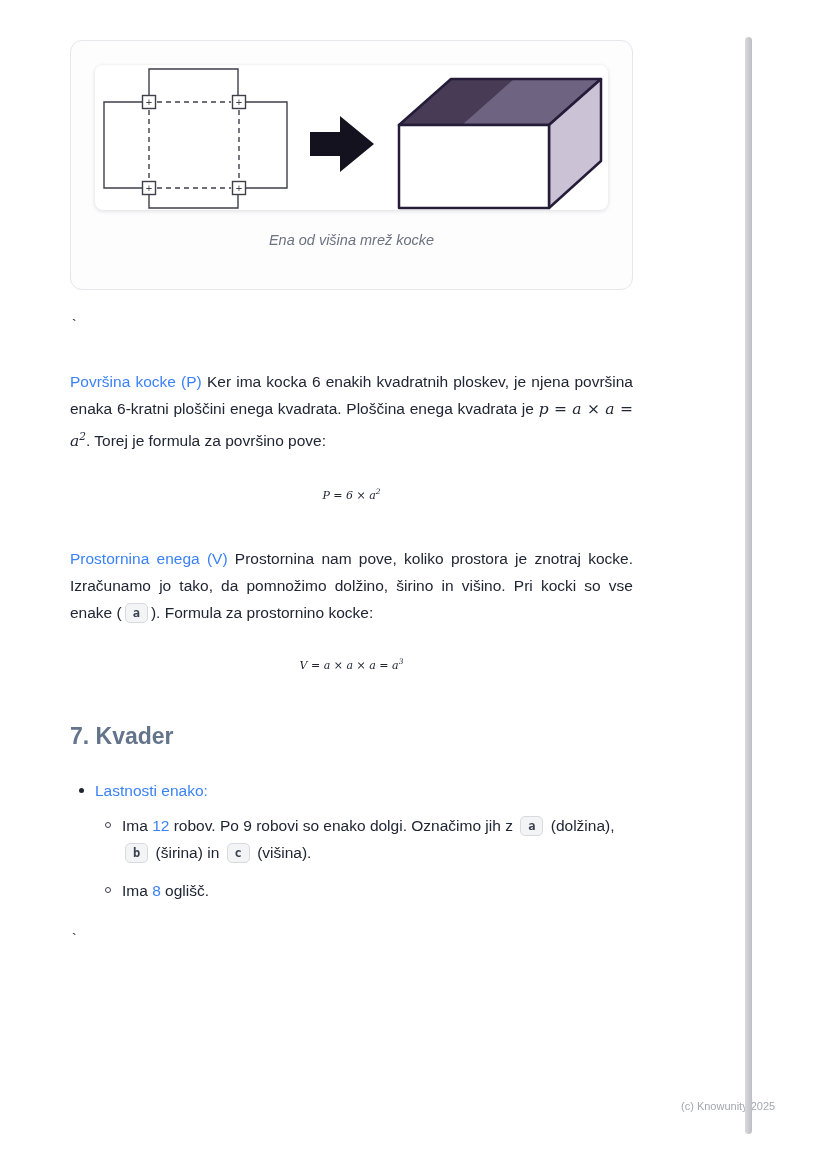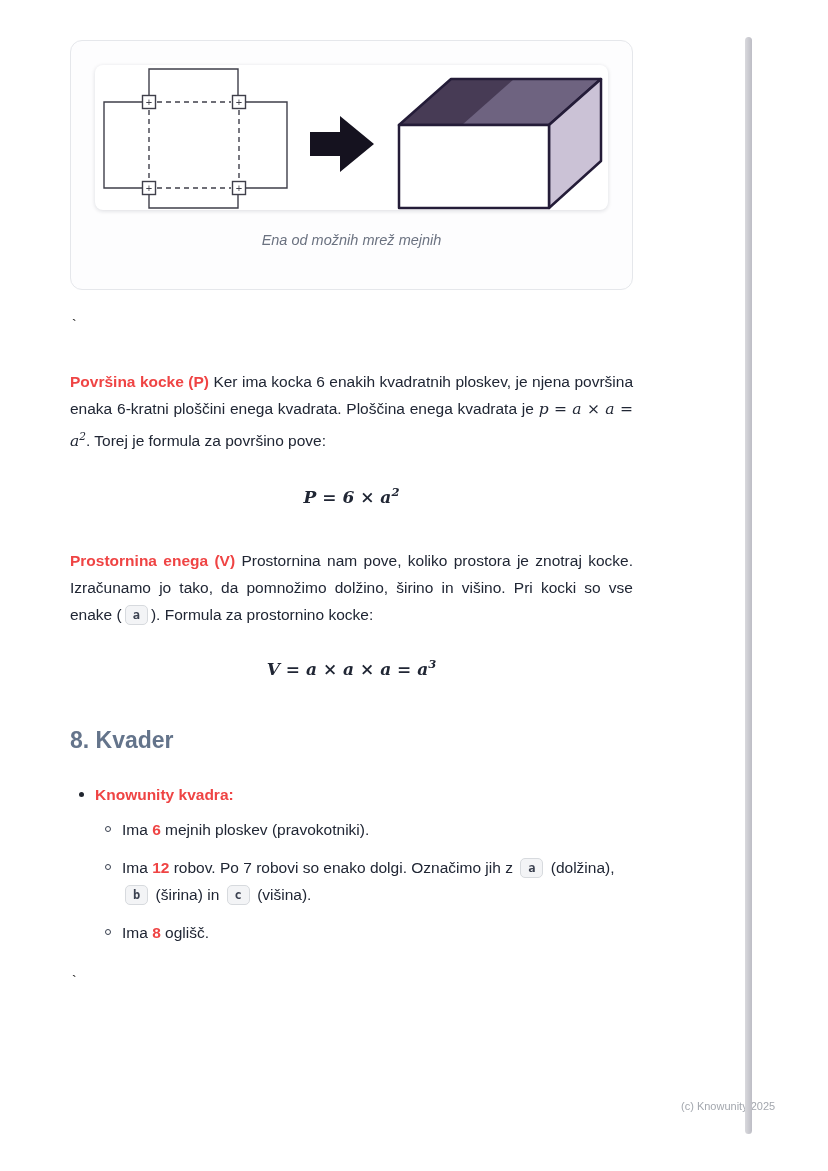--- a/index.html
+++ b/index.html
@@ -24,24 +24,24 @@
   .figure-caption{
     margin-top:22px;text-align:center;font-style:italic;color:#6b7280;font-size:14.5px;
   }
   .net-svg{margin-top:2px;}
   .arrow-svg{margin-top:12px;}
   .box-svg{margin-top:10px;}
 
   
   .stray{font-size:14px;line-height:14px;color:#111;margin:28px 0 0 2px;}
   .para{font-size:15.5px;line-height:27px;text-align:justify;margin:36px 0 0 0;}
-  .para b,.li b{font-weight:700;color:#ef4444;}
+  .para b,.li b{font-weight:400;color:#3b82f6;}
   .math{font-family:"DejaVu Serif",serif;font-style:italic;}
   .math sup{font-size:0.68em;}
-  .formula{margin:26px 0 38px 0;text-align:center;font-size:17px;line-height:22px;font-weight:bold;}
+  .formula{margin:26px 0 38px 0;text-align:center;font-size:11px;line-height:22px;}
   .section-heading{
     margin:44px 0 22px 0;font-size:23px;line-height:30px;font-weight:700;color:#64748b;
   }
   .intro{margin-top:0;}
 
   .chip{
     display:inline-block;font-family:"DejaVu Sans Mono",monospace;font-weight:700;
     font-size:12px;line-height:16px;color:#3b4150;background:#f3f4f6;
     border:1px solid #d7dade;border-radius:5px;padding:1px 7px;margin:0 3px;
     vertical-align:1px;
@@ -120,47 +120,44 @@
         <polygon points="3,50 153,50 205,4 55,4" fill="#6e6380"></polygon>
         <polygon points="3,50 55,4 118,4 66,50" fill="#473b55"></polygon>
         <polygon points="3,50 153,50 205,4 55,4" fill="none" stroke="#241c38" stroke-width="2.5" stroke-linejoin="round"></polygon>
 
         <polygon points="153,50 205,4 205,86 153,133" fill="#cbc2d6" stroke="#241c38" stroke-width="2.5" stroke-linejoin="round"></polygon>
 
         <polygon points="3,50 153,50 153,133 3,133" fill="#ffffff" stroke="#241c38" stroke-width="2.5" stroke-linejoin="round"></polygon>
       </svg>
 
     </div>
-    <div class="figure-caption">Ena od možnih mrež mejnih</div>
+    <div class="figure-caption">Ena od višina mrež kocke</div>
   </div>
 
   <div class="stray">`</div>
 
   <p class="para"><b>Površina kocke (P)</b><span> Ker ima kocka 6 enakih kvadratnih ploskev, je njena površina enaka 6-kratni ploščini enega kvadrata. Ploščina enega kvadrata je </span><span class="math"><span>p = a × a = a</span><sup>2</sup></span><span>. Torej je formula za površino pove:</span></p>
 
   <div class="formula"><span class="math"><span>P = 6 × a</span><sup>2</sup></span></div>
 
   <p class="para"><b>Prostornina enega (V)</b><span> Prostornina nam pove, koliko prostora je znotraj kocke. Izračunamo jo tako, da pomnožimo dolžino, širino in višino. Pri kocki so vse enake (</span><span class="chip">a</span><span>). Formula za prostornino kocke:</span></p>
 
   <div class="formula"><span class="math"><span>V = a × a × a = a</span><sup>3</sup></span></div>
 
-  <h2 class="section-heading">8. Kvader</h2>
+  <h2 class="section-heading">7. Kvader</h2>
 
 
   <div class="list">
     <div class="li l1">
-      <span class="bullet-disc"></span><b>Knowunity kvadra:</b>
+      <span class="bullet-disc"></span><b>Lastnosti enako:</b>
     </div>
 
-    <div class="li l2">
-      <span class="bullet-circle"></span><span>Ima </span><b>6</b><span> mejnih ploskev (pravokotniki).</span>
-    </div>
 
     <div class="li l2">
-      <span class="bullet-circle"></span><span>Ima </span><b>12</b><span> robov. Po 7 robovi so enako dolgi. Označimo jih z </span><span class="chip">a</span><span> (dolžina), </span><span class="chip">b</span><span> (širina) in </span><span class="chip">c</span><span> (višina).</span>
+      <span class="bullet-circle"></span><span>Ima </span><b>12</b><span> robov. Po 9 robovi so enako dolgi. Označimo jih z </span><span class="chip">a</span><span> (dolžina), </span><span class="chip">b</span><span> (širina) in </span><span class="chip">c</span><span> (višina).</span>
     </div>
 
     <div class="li l2">
       <span class="bullet-circle"></span><span>Ima </span><b>8</b><span> oglišč.</span>
     </div>
   </div>
 
   <div class="stray">`</div>
 
 </div>

